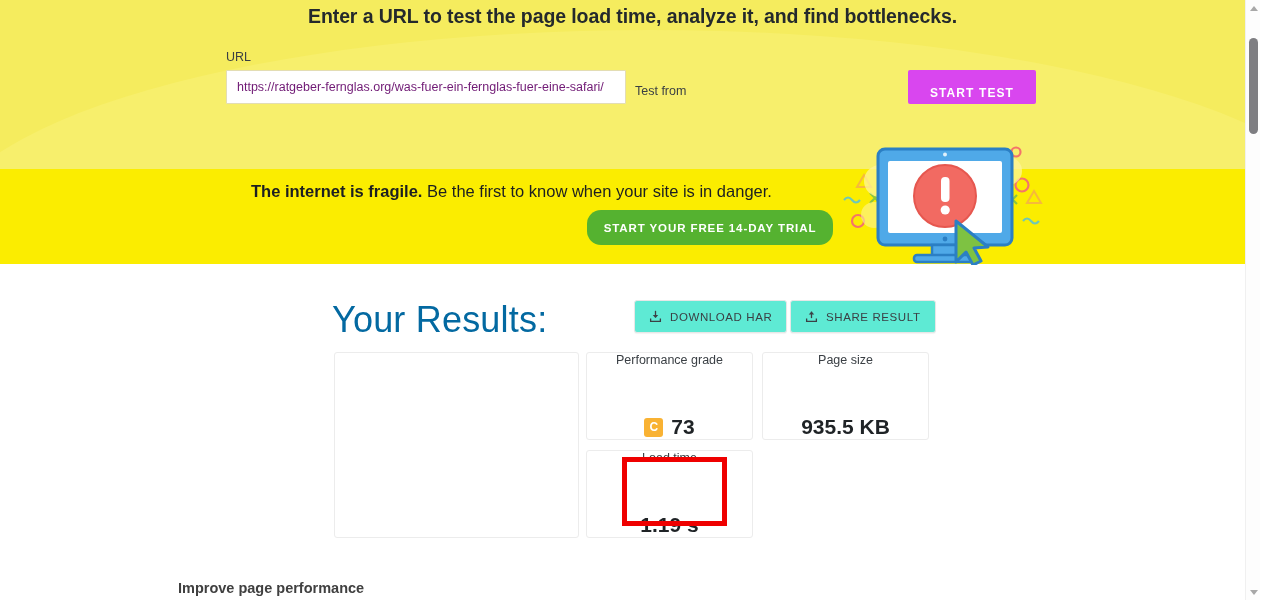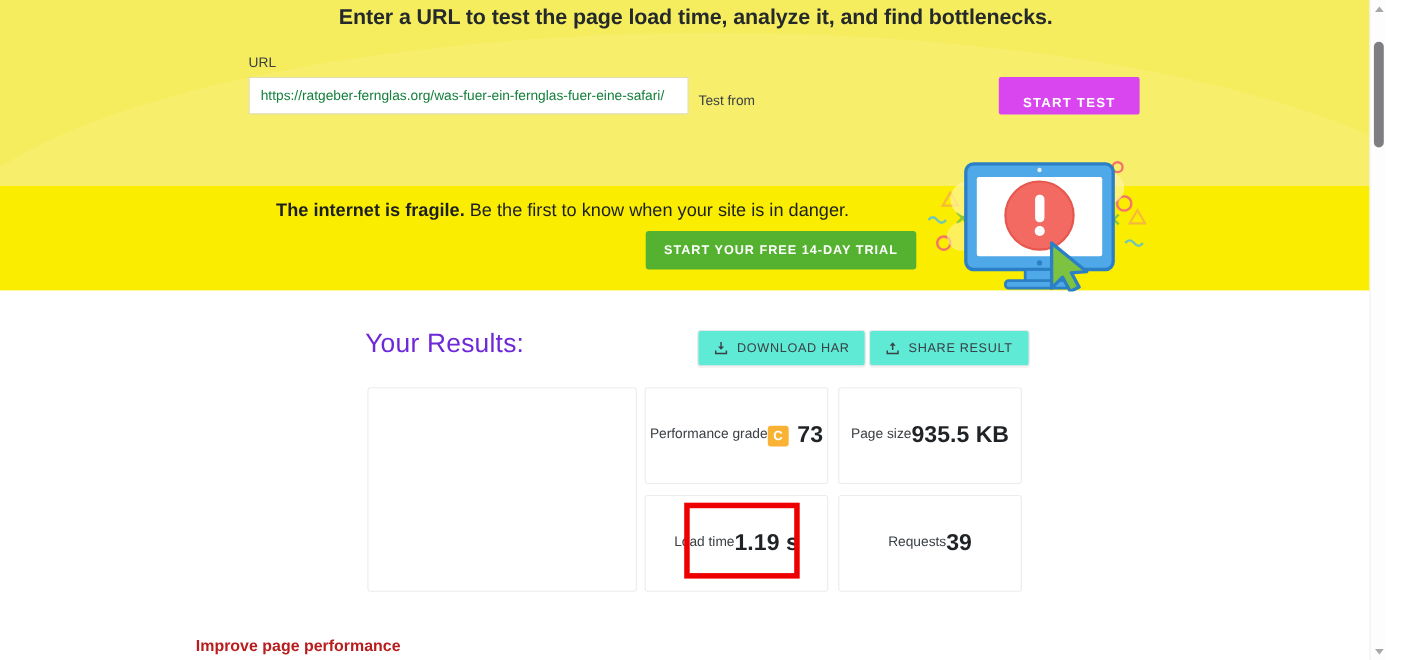--- a/index.html
+++ b/index.html
@@ -76,21 +76,21 @@
   .url-field { width: 400px; }
   .loc-field { width: 264px; margin-left: 9px; }
 
   .text-input {
     width: 100%;
     height: 34px;
     border: 1px solid #e3ddb4;
     background: #ffffff;
     font-family: "Liberation Sans", sans-serif;
     font-size: 12.5px;
-    color: #15803d;
+    color: #701a75;
     padding: 0 10px;
     border-radius: 1px;
     outline: none;
   }
 
   .select-wrap { position: relative; width: 100%; }
   .select-wrap .chev {
     position: absolute;
     right: 11px;
     top: 13px;
@@ -149,21 +149,21 @@
     width: 246px;
     height: 35px;
     background: #55b230;
     border: none;
     color: #ffffff;
     font-family: "Liberation Sans", sans-serif;
     font-size: 11.5px;
     font-weight: bold;
     letter-spacing: 0.9px;
     cursor: pointer;
-    border-radius: 3px;
+    border-radius: 14px;
   }
 
   
   .illo {
     position: absolute;
     left: 838px;
     top: 143px;
     width: 215px;
     height: 122px;
   }
@@ -171,23 +171,23 @@
   
   .results-head {
     position: absolute;
     left: 0; top: 296px;
     width: 1265px;
   }
   .results-title {
     position: absolute;
     left: 332px;
     top: 3px;
-    font-size: 24px;
+    font-size: 36px;
     font-weight: 300;
-    color: #6d28d9;
+    color: #0369a1;
     letter-spacing: 0.2px;
   }
   .hdr-btn {
     position: absolute;
     top: 4px;
     height: 33px;
     background: #5eead4;
     border: 1px solid #e7e7e7;
     border-radius: 3px;
     display: flex;
@@ -217,23 +217,23 @@
     border-radius: 3px;
   }
   .card-big {
     left: 334px; top: 0;
     width: 245px; height: 186px;
   }
   .card-sm {
     width: 167px;
     height: 88px;
     display: flex;
-    flex-direction: row;
+    flex-direction: column;
     align-items: center;
-    justify-content: center;
+    justify-content: space-between;
   }
   #card-grade    { left: 586px;  top: 0; }
   #card-pagesize { left: 762px;  top: 0; }
   #card-loadtime { left: 586px;  top: 98px; }
   #card-requests { left: 762px;  top: 98px; }
 
   .card-label {
     font-size: 12.5px;
     color: #3b4045;
     margin-bottom: 5px;
@@ -272,21 +272,21 @@
     z-index: 40;
     pointer-events: none;
     background: transparent;
   }
 
   .section-title {
     position: absolute;
     left: 178px;
     top: 580px;
     font-size: 14.5px;
-    color: #b91c1c;
+    color: #404040;
   }
 
   
   .scrollbar {
     position: absolute;
     right: 0; top: 0;
     width: 15px;
     height: 600px;
     background: #fdfdfd;
     border-left: 1px solid #f0f0f0;
@@ -424,24 +424,20 @@
       <div class="card card-sm" id="card-pagesize">
         <span class="card-label">Page size</span>
         <span class="card-value">935.5 KB</span>
       </div>
 
       <div class="card card-sm" id="card-loadtime">
         <span class="card-label">Load time</span>
         <span class="card-value">1.19 s</span>
       </div>
 
-      <div class="card card-sm" id="card-requests">
-        <span class="card-label">Requests</span>
-        <span class="card-value">39</span>
-      </div>
     </div>
 
     <div class="highlight-box"></div>
 
     <h3 class="section-title">Improve page performance</h3>
 
   </div>
 
   <div class="scrollbar">
     <div class="sb-arrow up">

